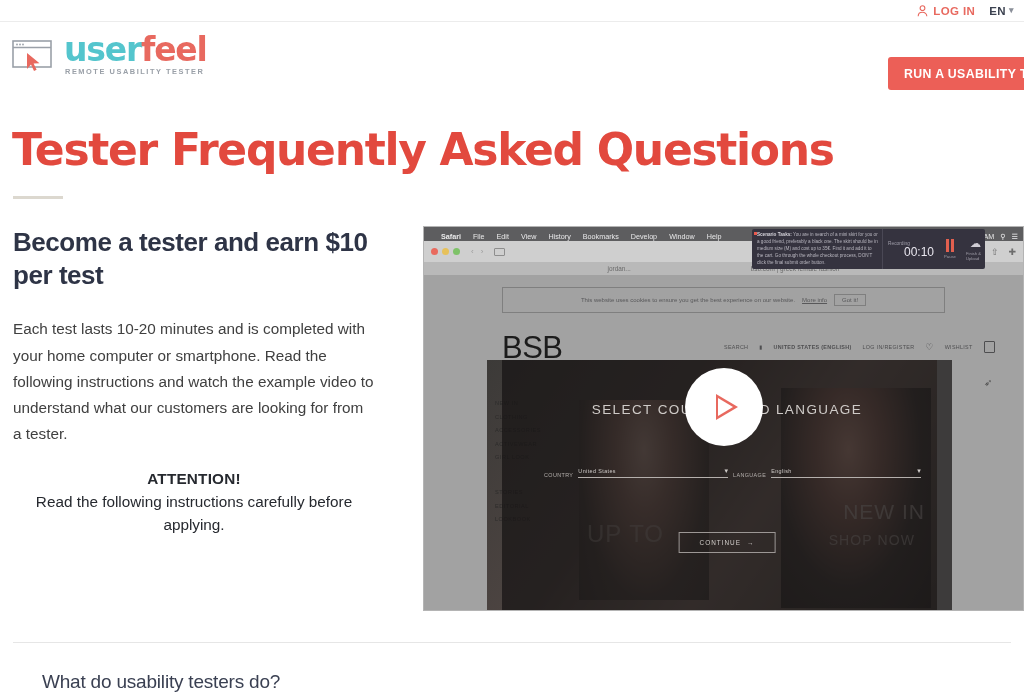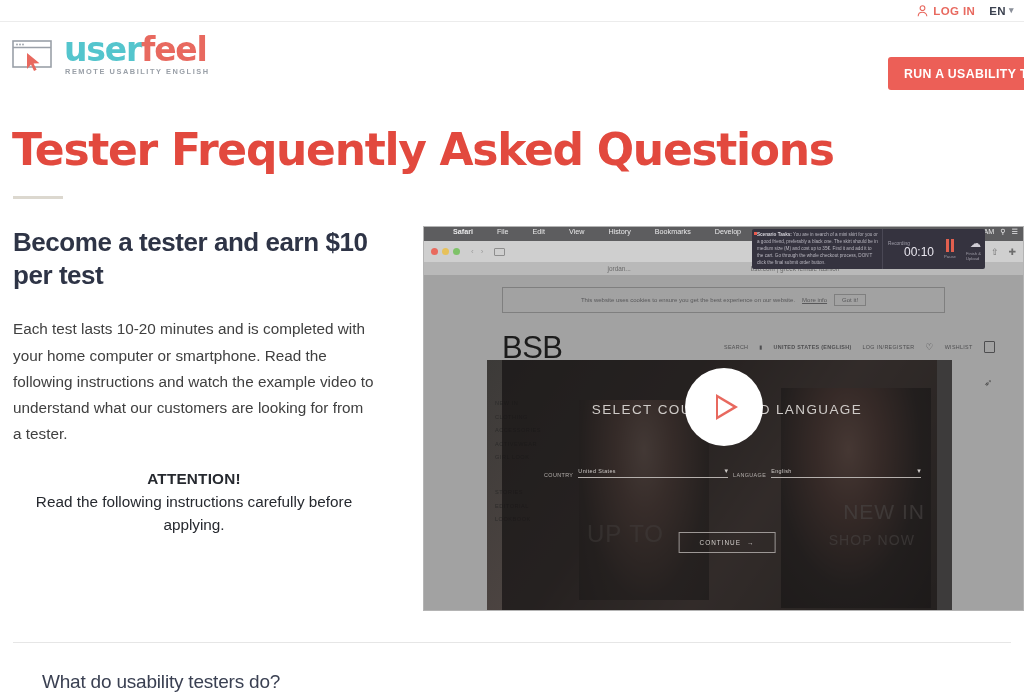--- a/index.html
+++ b/index.html
@@ -178,25 +178,25 @@
     background: #9a9a9a;
     overflow: hidden;
     border: 1px solid #b4b4b4;
   }
 
   
   .mac-menubar {
     height: 14px;
     background: #5d5d5f;
     display: flex;
-    align-items: flex-start;
+    align-items: flex-end;
     color: #e9e9ea;
     font-size: 7.2px;
     padding: 0 5px;
-    gap: 24px;
+    gap: 12px;
     position: relative;
     z-index: 2;
   }
   .apple-glyph { font-size: 9px; line-height: 1; }
   .menu-item-mac { white-space: nowrap; }
   .menu-item-mac.bold { font-weight: bold; }
   .mac-right {
     margin-left: auto;
     display: flex; align-items: center; gap: 6px;
     font-size: 7.2px;
@@ -477,21 +477,21 @@
       <line x1="1" y1="9.5" x2="39" y2="9.5" stroke="#9aa0a8" stroke-width="1.4"></line>
       <circle cx="5" cy="6.5" r="0.9" fill="#9aa0a8"></circle>
       <circle cx="8" cy="6.5" r="0.9" fill="#9aa0a8"></circle>
       <circle cx="11" cy="6.5" r="0.9" fill="#9aa0a8"></circle>
       <path d="M15 15 L15 31 L19 26.5 L22 33 L24.6 31.8 L21.6 25.6 L27.5 25.2 Z" fill="#e8695f"></path>
     </svg>
     <div class="logo-text-block">
       <div class="logo-words">
         <span class="logo-user">user</span><span class="logo-feel">feel</span>
       </div>
-      <div class="logo-tag">REMOTE USABILITY ENGLISH</div>
+      <div class="logo-tag">REMOTE USABILITY TESTER</div>
     </div>
   </div>
 
 
   <button class="cta-btn">RUN A USABILITY TEST</button>
 </div>
 
 <h1 class="page-title">Tester Frequently Asked Questions</h1>
 <div class="title-rule"></div>
 

